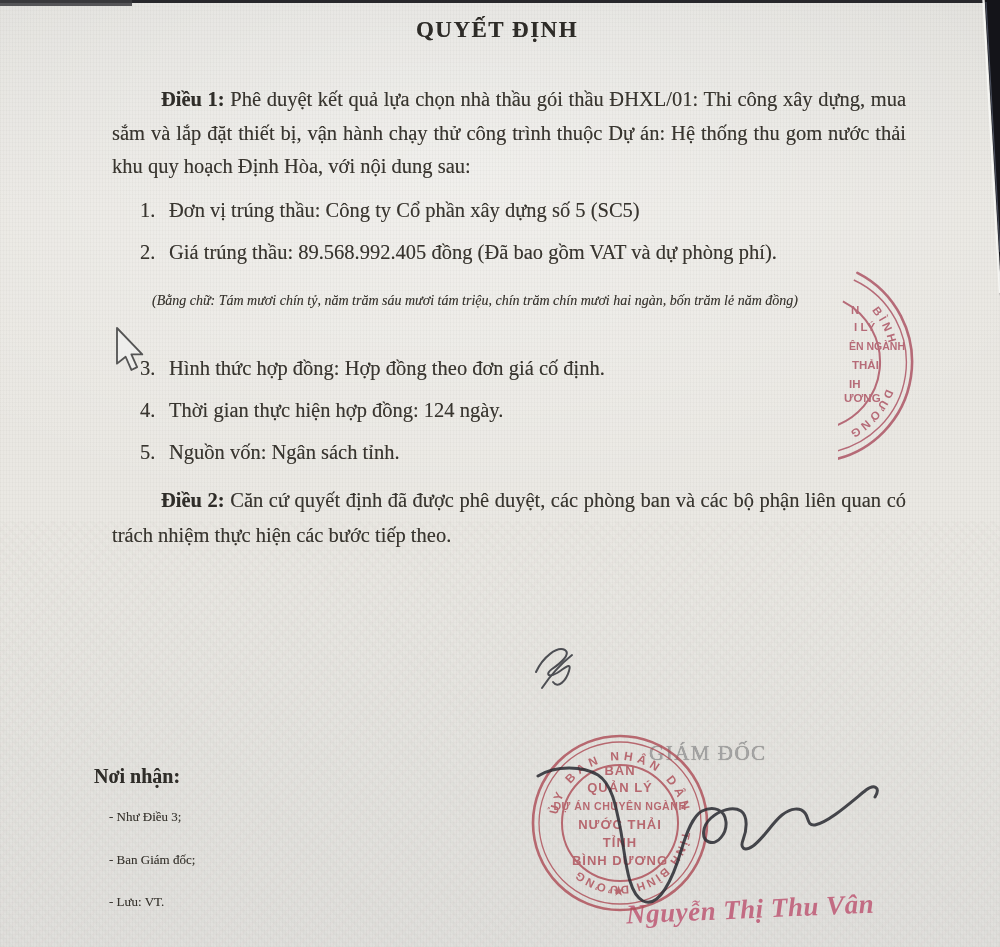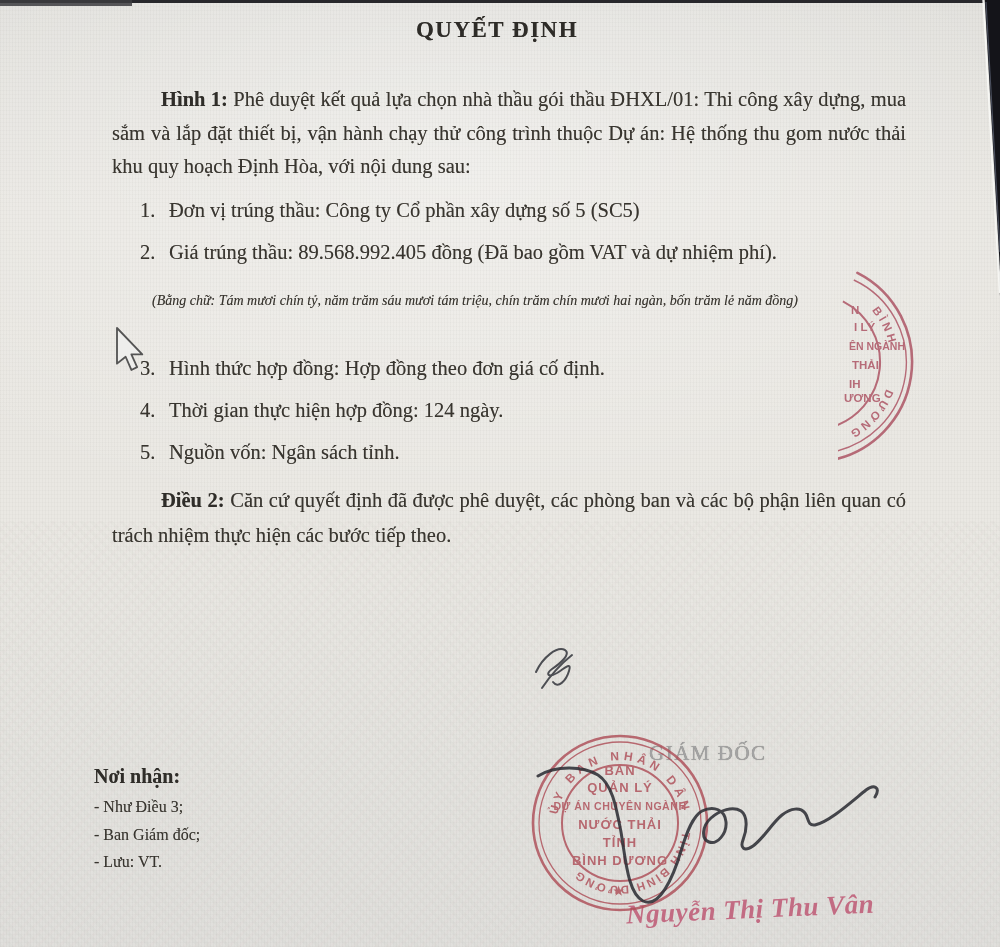--- a/index.html
+++ b/index.html
@@ -33,50 +33,50 @@
   .item{position:absolute;left:140px;width:790px;display:flex;
     font-size:20.5px;line-height:33px;text-shadow:0 0 .6px rgba(60,55,48,.45);}
   .item .num{width:29px;flex:none;}
   .i1{top:194px;}.i2{top:236px;}.i3{top:352px;}.i4{top:394px;}.i5{top:436px;}
   .words{position:absolute;left:152px;top:281px;width:762px;margin:0;
     font-size:14px;font-style:italic;line-height:40px;
     text-shadow:0 0 .6px rgba(60,55,48,.45);}
   .recipients{position:absolute;left:94px;top:762px;}
   .rec-h{font-size:20px;font-weight:bold;color:#2f2d29;margin:3px 0 5px 0;
     text-shadow:0 0 .6px rgba(50,45,40,.5);}
-  .rec-i{font-size:16px;line-height:27.5px;margin:0;
+  .rec-i{font-size:13px;line-height:27.5px;margin:15px;
     text-shadow:0 0 .6px rgba(60,55,48,.4);}
   .director{position:absolute;left:641px;top:733px;margin:8px;
     font-size:21px;font-weight:normal;letter-spacing:1.5px;color:#a3a3a3;
     text-shadow:0 0 .7px rgba(45,43,39,.6);}
   .sig-name{position:absolute;left:626px;top:894px;margin:0;
     font-size:27px;font-weight:bold;font-style:italic;letter-spacing:.5px;
     color:#c0607a;transform:rotate(-2.5deg);opacity:.9;}
   svg.overlay{position:absolute;inset:0;pointer-events:none;}
   .stamp-sans{font-family:"Liberation Sans",sans-serif;font-weight:bold;}
 </style>
 </head>
 <body>
 
 <div class="screen">
   <div class="paper"></div>
   <div class="tex1"></div>
   <div class="tex2"></div>
 
   <h1 class="title">QUYẾT ĐỊNH</h1>
 
-  <p class="para p1"><b>Hình 1:</b> <span>Phê duyệt kết quả lựa chọn nhà thầu gói thầu ĐHXL/01: Thi công xây dựng, mua sắm và lắp đặt thiết bị, vận hành chạy thử công trình thuộc Dự án: Hệ thống thu gom nước thải khu quy hoạch Định Hòa, với nội dung sau:</span></p>
+  <p class="para p1"><b>Điều 1:</b> <span>Phê duyệt kết quả lựa chọn nhà thầu gói thầu ĐHXL/01: Thi công xây dựng, mua sắm và lắp đặt thiết bị, vận hành chạy thử công trình thuộc Dự án: Hệ thống thu gom nước thải khu quy hoạch Định Hòa, với nội dung sau:</span></p>
 
   <div class="item i1">
       <span class="num">1.</span>
       <span>Đơn vị trúng thầu: Công ty Cổ phần xây dựng số 5 (SC5)</span>
     </div>
   <div class="item i2">
       <span class="num">2.</span>
-      <span>Giá trúng thầu: 89.568.992.405 đồng (Đã bao gồm VAT và dự nhiệm phí).</span>
+      <span>Giá trúng thầu: 89.568.992.405 đồng (Đã bao gồm VAT và dự phòng phí).</span>
     </div>
   <p class="words">(Bằng chữ: Tám mươi chín tỷ, năm trăm sáu mươi tám triệu, chín trăm chín mươi hai ngàn, bốn trăm lẻ năm đồng)</p>
   <div class="item i3">
       <span class="num">3.</span>
       <span>Hình thức hợp đồng: Hợp đồng theo đơn giá cố định.</span>
     </div>
   <div class="item i4">
       <span class="num">4.</span>
       <span>Thời gian thực hiện hợp đồng: 124 ngày.</span>
     </div>

